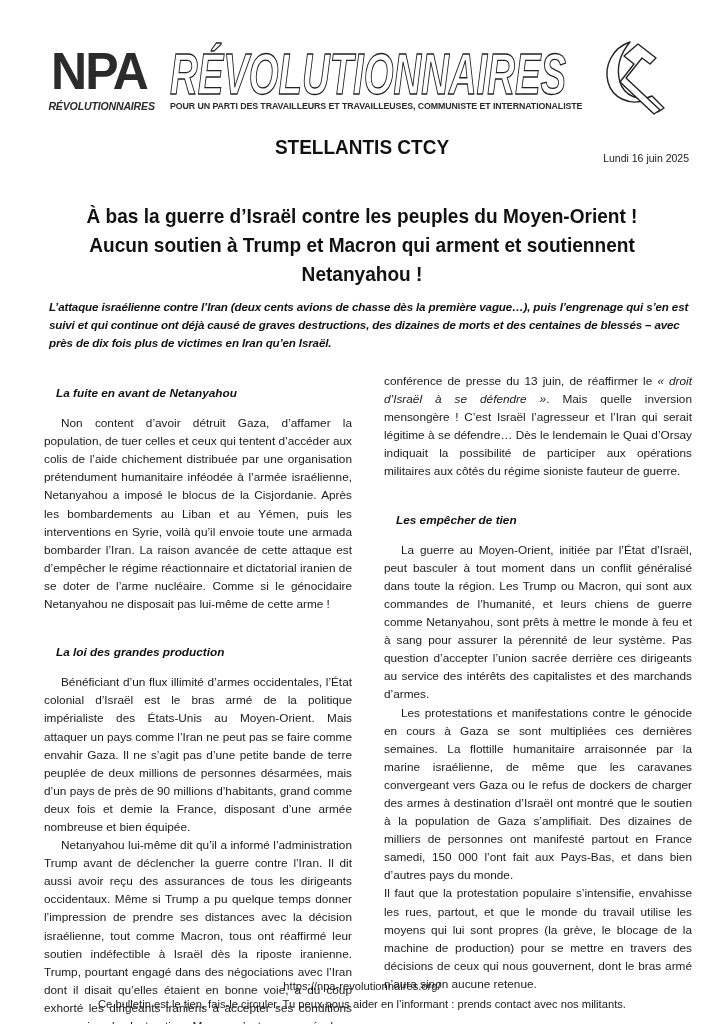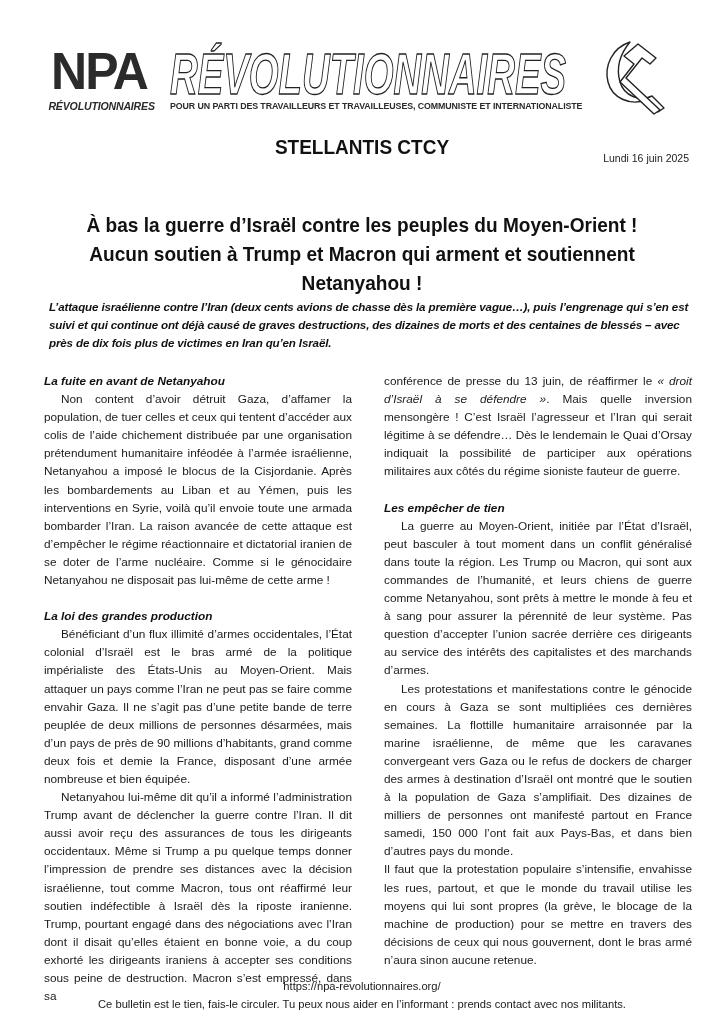--- a/index.html
+++ b/index.html
@@ -11,29 +11,29 @@
     .npa-small { font-family: "Liberation Sans", sans-serif; font-weight: 700; font-style: italic; font-size: 11.5px; letter-spacing: -0.2px; color: #2b2b2b; margin-top: 4px; transform: scaleX(0.92); transform-origin: center; }
 
     .rev-title { position: absolute; left: 168px; top: 38px; width: 400px; height: 62px; }
     .rev-title svg { width: 100%; height: 100%; overflow: visible; }
     .rev-sub { position: absolute; left: 170px; top: 100px; width: 400px; font-family: "Liberation Sans", sans-serif; font-weight: 700; font-size: 9.6px; letter-spacing: -0.1px; color: #2b2b2b; white-space: nowrap; transform: scaleX(0.92); transform-origin: left; }
     .hammer { position: absolute; left: 590px; top: 38px; width: 80px; height: 80px; }
 
     .site-title { position: absolute; left: 0; width: 724px; top: 136px; text-align: center; font-family: "Liberation Sans", sans-serif; font-weight: 700; font-size: 20px; color: #111; transform: scaleX(0.95); }
     .date { position: absolute; right: 35px; top: 152px; font-size: 10.5px; color: #222; }
 
-    .headline { position: absolute; left: 40px; width: 644px; top: 210px; text-align: center; font-weight: 700; font-size: 20.5px; line-height: 29px; color: #111; }
+    .headline { position: absolute; left: 40px; width: 644px; top: 201px; text-align: center; font-weight: 700; font-size: 20.5px; line-height: 29px; color: #111; }
     .headline div { white-space: nowrap; transform: scaleX(0.93); }
 
     .lead { position: absolute; left: 43px; width: 640px; top: 298px; font-weight: 700; font-style: italic; font-size: 11.6px; line-height: 18px; color: #111; letter-spacing: -0.15px; margin-left: 6px; }
 
     .col { position: absolute; top: 372px; width: 308px; font-size: 11.8px; line-height: 18.1px; color: #1a1a1a; }
     .col.left { left: 44px; }
     .col.right { left: 384px; }
-    .col h3 { margin: 0; font-size: 11.8px; font-weight: 700; font-style: italic; line-height: 18.1px; color: #111; }
+    .col h3 { margin: 12px; font-size: 11.8px; font-weight: 700; font-style: italic; line-height: 18.1px; color: #111; }
     .col p { margin: 0; text-align: justify; }
     .col p.ind { text-indent: 17px; }
     .col .gap { height: 18px; }
     .col em { font-style: italic; }
 
     .footer { position: absolute; left: 0; width: 724px; top: 977px; text-align: center; font-size: 11.2px; line-height: 18px; color: #1a1a1a; }
   </style>
 </head>
 <body>
 

